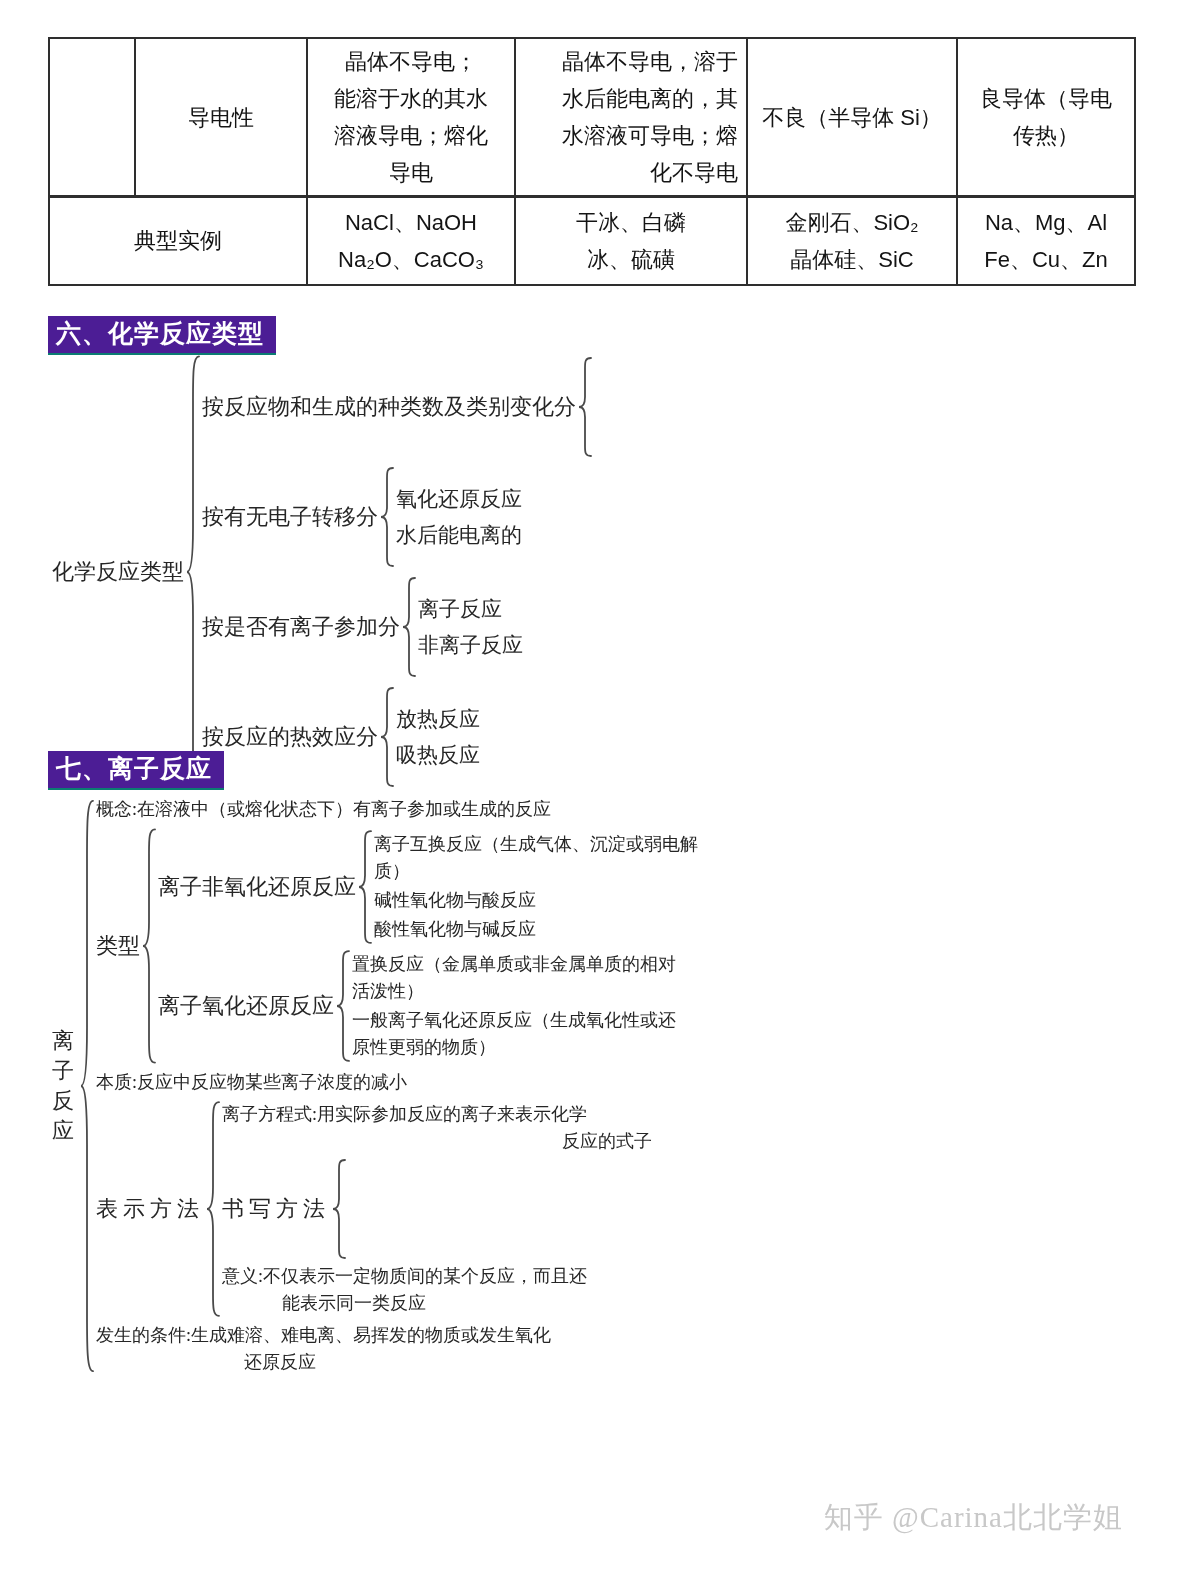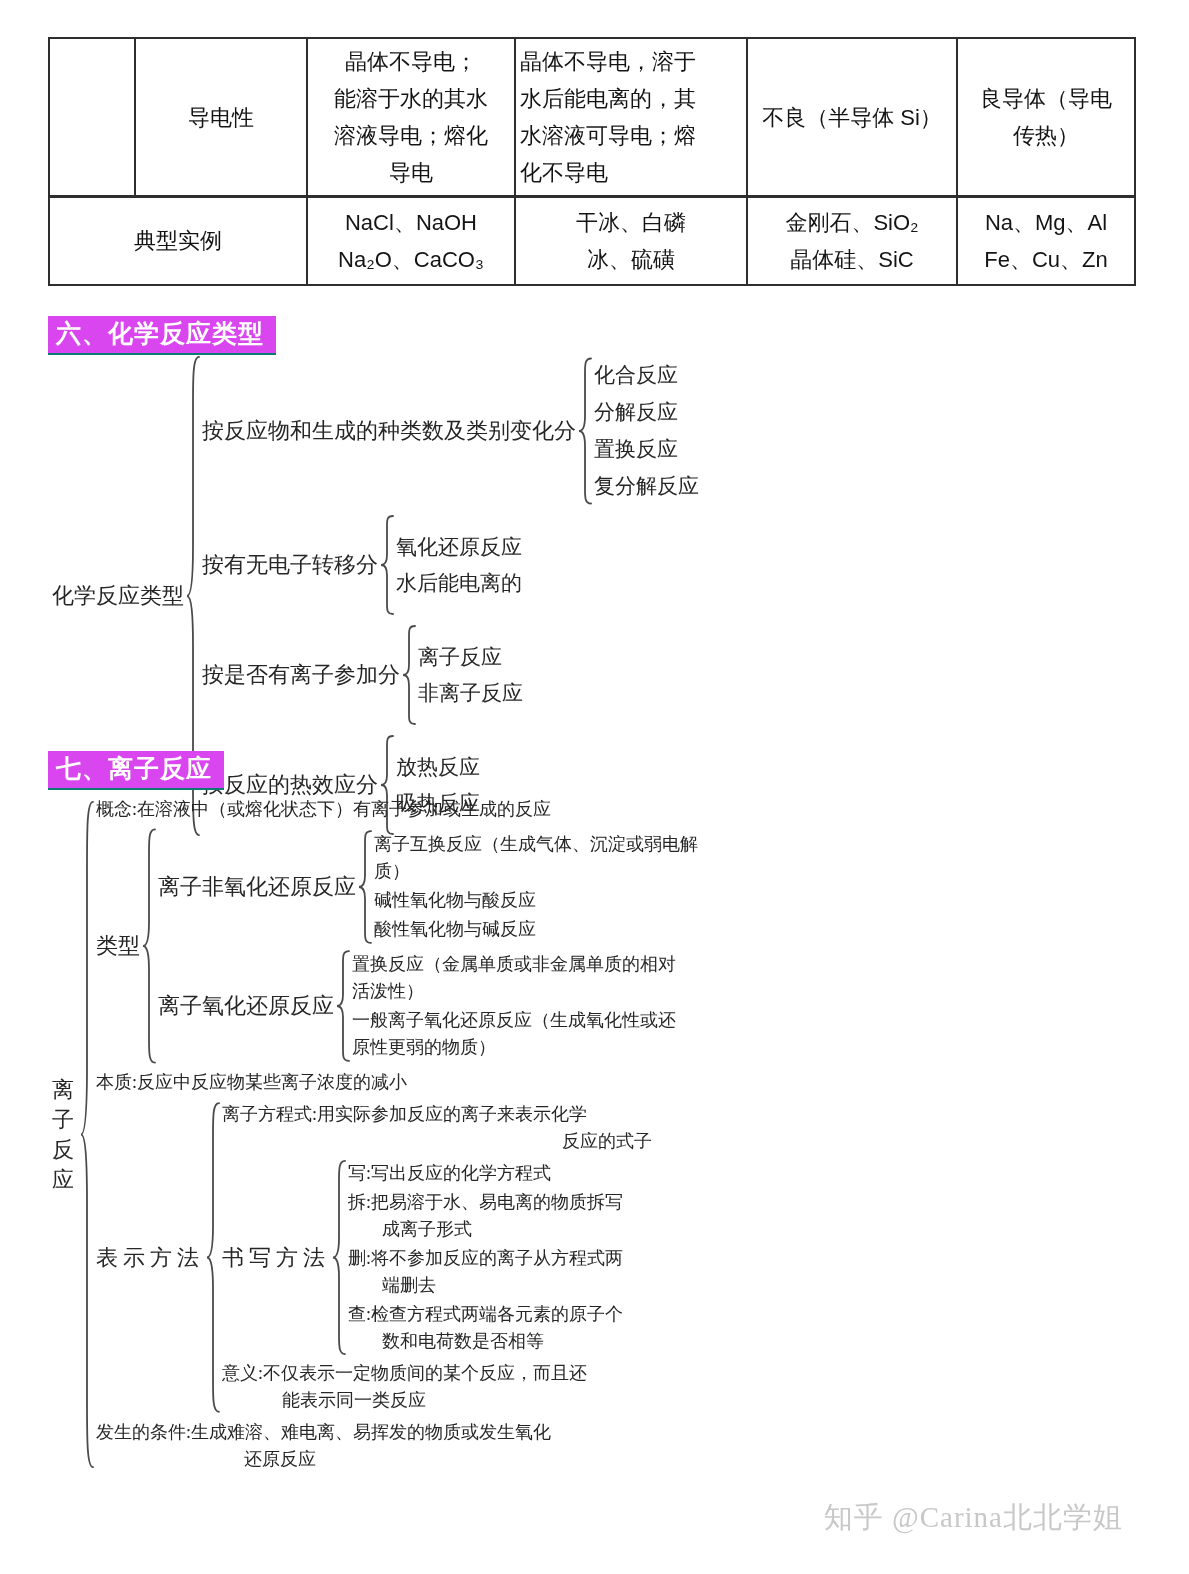--- a/index.html
+++ b/index.html
@@ -15,25 +15,25 @@
   }
   .ctable td {
     border:2px solid #2e2e2e;
     text-align:center; vertical-align:middle;
     font-size:22px; line-height:37px; color:#141414;
     padding:4px 8px; white-space:pre-line;
   }
   .ctable tr.r1 td { border-bottom-width:3px; }
   .ctable tr.r1 { height:150px; }
   .ctable tr.r2 { height:88px; }
-  .ctable td.ta-left { text-align:left; padding-left:4px; }
+  .ctable td.ta-left { text-align:right; padding-left:4px; }
 
   
   .sec-head {
-    position:absolute; background:#d946ef; color:#ffffff;
+    position:absolute; background:#4c1d95; color:#ffffff;
     font-weight:bold; font-size:25px; line-height:33px;
     padding:1px 12px 3px 8px; letter-spacing:1px;
     border-bottom:2px solid #0b7c72;
   }
   #head6 { left:48px; top:316px; }
   #head7 { left:48px; top:751px; }
 
   
   .tree { position:absolute; font-family:"Liberation Serif", serif; color:#262626; }
   #tree6 { left:52px; top:352px; }
@@ -127,26 +127,20 @@
         </span>
       <div class="col">
 
         <div class="row branch g1">
           <div class="blabel">按反应物和生成的种类数及类别变化分</div>
           <span class="brace">
               <svg viewBox="0 0 14 100" preserveAspectRatio="none">
                 <path d="M13,1 C7,1 7,5 7,11 L7,40 C7,46 5.5,50 1,50 C5.5,50 7,54 7,60 L7,89 C7,95 7,99 13,99" fill="none" stroke="#4a4a4a" stroke-width="1.8" vector-effect="non-scaling-stroke" stroke-linecap="round"></path>
               </svg>
             </span>
-          <div class="col">
-            <div class="leaf">化合反应</div>
-            <div class="leaf">分解反应</div>
-            <div class="leaf">置换反应</div>
-            <div class="leaf">复分解反应</div>
-          </div>
         </div>
 
         <div class="row branch g2">
           <div class="blabel">按有无电子转移分</div>
           <span class="brace">
               <svg viewBox="0 0 14 100" preserveAspectRatio="none">
                 <path d="M13,1 C7,1 7,5 7,11 L7,40 C7,46 5.5,50 1,50 C5.5,50 7,54 7,60 L7,89 C7,95 7,99 13,99" fill="none" stroke="#4a4a4a" stroke-width="1.8" vector-effect="non-scaling-stroke" stroke-linecap="round"></path>
               </svg>
             </span>
           <div class="col">
@@ -254,37 +248,20 @@
               <div class="line pl340">反应的式子</div>
             </div>
 
             <div class="row branch">
               <div class="blabel spread">书写方法</div>
               <span class="brace">
                   <svg viewBox="0 0 14 100" preserveAspectRatio="none">
                     <path d="M13,1 C7,1 7,5 7,11 L7,40 C7,46 5.5,50 1,50 C5.5,50 7,54 7,60 L7,89 C7,95 7,99 13,99" fill="none" stroke="#4a4a4a" stroke-width="1.8" vector-effect="non-scaling-stroke" stroke-linecap="round"></path>
                   </svg>
                 </span>
-              <div class="col">
-                <div class="leaf">
-                  <div class="line">写:写出反应的化学方程式</div>
-                </div>
-                <div class="leaf">
-                  <div class="line">拆:把易溶于水、易电离的物质拆写</div>
-                  <div class="line pl34">成离子形式</div>
-                </div>
-                <div class="leaf">
-                  <div class="line">删:将不参加反应的离子从方程式两</div>
-                  <div class="line pl34">端删去</div>
-                </div>
-                <div class="leaf">
-                  <div class="line">查:检查方程式两端各元素的原子个</div>
-                  <div class="line pl34">数和电荷数是否相等</div>
-                </div>
-              </div>
             </div>
 
             <div class="leaf">
               <div class="line">意义:不仅表示一定物质间的某个反应，而且还</div>
               <div class="line pl60">能表示同一类反应</div>
             </div>
 
           </div>
         </div>
 

